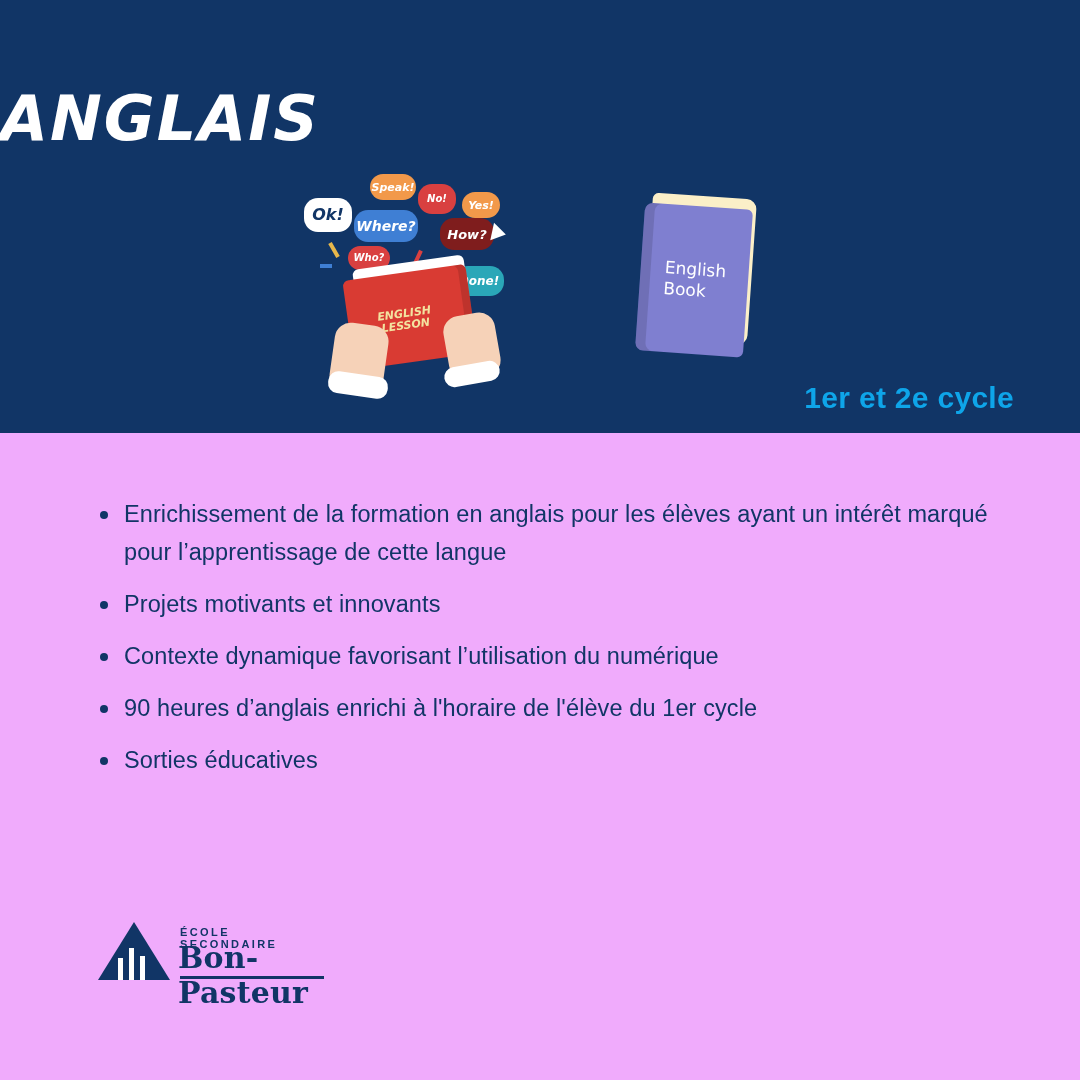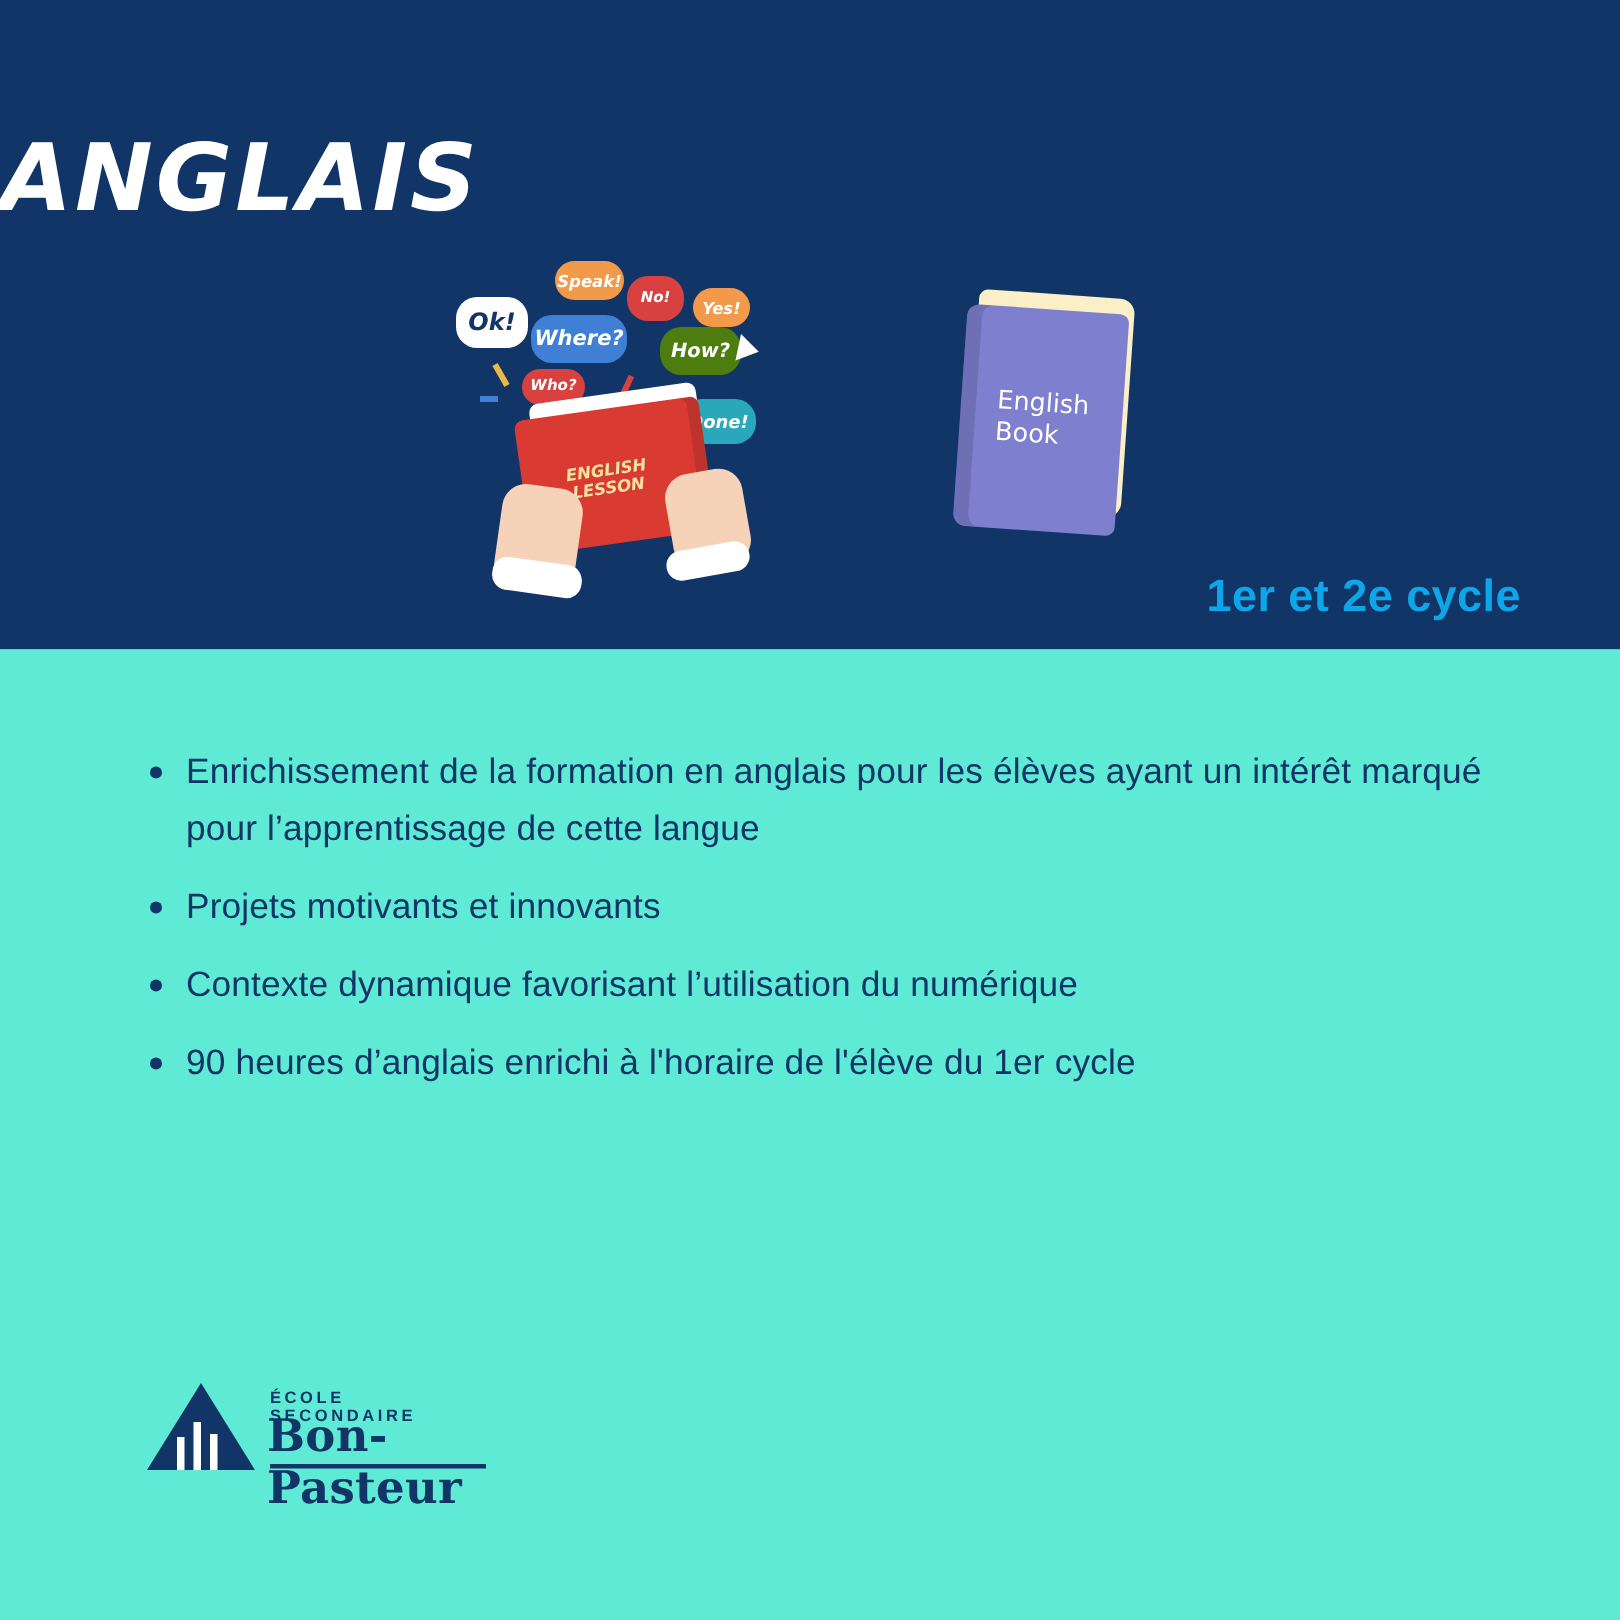--- a/index.html
+++ b/index.html
@@ -73,21 +73,21 @@
     justify-content: center;
     line-height: 1;
     box-sizing: border-box;
     white-space: nowrap;
   }
   .b-speak { left: 74px;  top: 6px;   width: 46px; height: 26px; background: #f2994a; font-size: 11px; }
   .b-no    { left: 122px; top: 16px;  width: 38px; height: 30px; background: #d94040; font-size: 10px; }
   .b-yes   { left: 166px; top: 24px;  width: 38px; height: 26px; background: #f2994a; font-size: 11px; }
   .b-ok    { left: 8px;   top: 30px;  width: 48px; height: 34px; background: #ffffff; color:#113566; font-size: 16px; }
   .b-where { left: 58px;  top: 42px;  width: 64px; height: 32px; background: #3f7fd4; font-size: 14px; }
-  .b-how   { left: 144px; top: 50px;  width: 54px; height: 32px; background: #4d7c0f; font-size: 13px; }
+  .b-how   { left: 144px; top: 50px;  width: 54px; height: 32px; background: #7f1d1d; font-size: 13px; }
   .b-who   { left: 52px;  top: 78px;  width: 42px; height: 24px; background: #d94040; font-size: 10px; }
   .b-done  { left: 158px; top: 98px;  width: 50px; height: 30px; background: #2aa7b8; font-size: 12px; }
 
   .spark {
     position: absolute;
     background: #e8b84b;
   }
   .spark-1 { left: 36px; top: 74px;  width: 4px; height: 16px; transform: rotate(-30deg); }
   .spark-2 { left: 120px; top: 82px; width: 4px; height: 14px; background:#d94040; transform: rotate(25deg); }
   .spark-3 { left: 24px; top: 96px;  width: 12px; height: 4px; background:#3f7fd4; }
@@ -194,21 +194,21 @@
     font-size: 17px;
     line-height: 1.25;
     transform: rotate(4deg);
   }
 
   
   .body-area {
     position: relative;
     width: 1080px;
     height: 647px;
-    background: #5eead4;
+    background: #f0abfc;
   }
   .bullet-list {
     position: absolute;
     left: 92px;
     top: 62px;
     width: 920px;
     margin: 0;
     padding: 0;
     list-style: none;
   }
@@ -341,20 +341,21 @@
 
     <div class="cycle-label">1er et 2e cycle</div>
   </div>
 
   <div class="body-area">
     <ul class="bullet-list">
       <li class="bullet-item">Enrichissement de la formation en anglais pour les élèves ayant un intérêt marqué pour l’apprentissage de cette langue</li>
       <li class="bullet-item">Projets motivants et innovants</li>
       <li class="bullet-item">Contexte dynamique favorisant l’utilisation du numérique</li>
       <li class="bullet-item">90 heures d’anglais enrichi à l'horaire de l'élève du 1er cycle</li>
+      <li class="bullet-item">Sorties éducatives</li>
     </ul>
 
     <div class="logo">
       <div class="logo-mark">
         <div class="logo-tri"></div>
         <div class="logo-bar bar1"></div>
         <div class="logo-bar bar2"></div>
         <div class="logo-bar bar3"></div>
       </div>
       <div class="logo-text-top">ÉCOLE SECONDAIRE</div>

